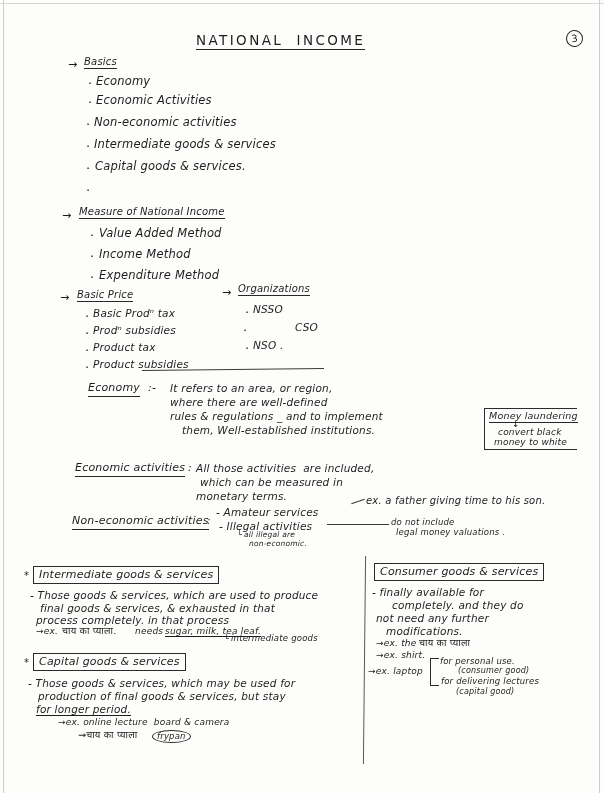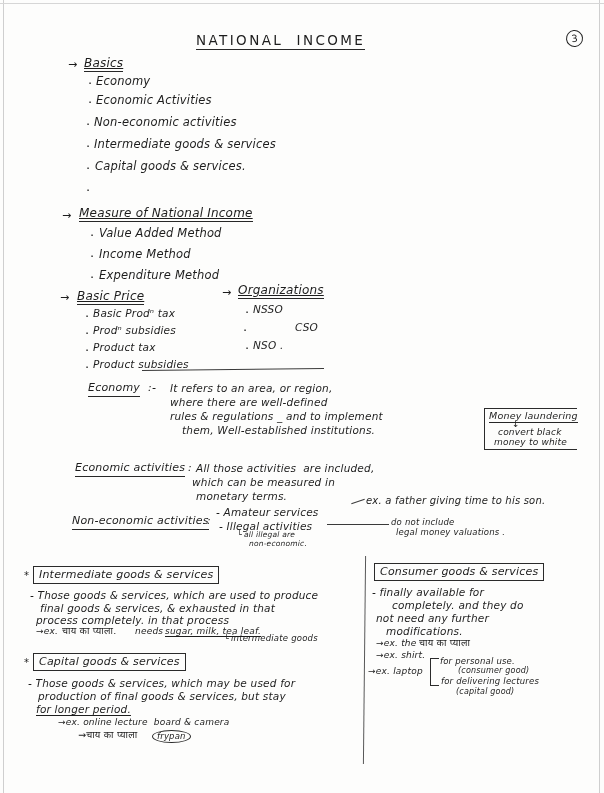--- a/index.html
+++ b/index.html
@@ -51,21 +51,21 @@
     width: 15px; height: 15px;
     border: 1.3px solid #232323;
     border-radius: 50%;
     display: flex; align-items: center; justify-content: center;
     transform: rotate(-6deg);
   }
 
   .arrow { font-size: 11px; font-style: normal; }
   .bullet { font-size: 13px; font-style: normal; }
 
-  .h1line { font-size: 12px; text-decoration: underline; }
+  .h1line { font-size: 10px; }
   .item   { font-size: 11.5px; }
   .body   { font-size: 10.5px; line-height: 14px; }
   .small  { font-size: 9px; line-height: 11px; }
   .tiny   { font-size: 7.5px; line-height: 9.5px; }
 
   .boxed {
     border: 1.2px solid #2a2a2a;
     padding: 1px 5px 2px 5px;
     display: inline-block;
     font-size: 11px;
@@ -183,21 +183,21 @@
   <div class="bracket" style="left:484px; top:408px; width:92px; height:40px;"></div>
   <div class="hw small u" style="left:489px; top:410px; font-size:9.5px;">Money laundering</div>
   <div class="hw tiny" style="left:512px; top:420px; font-size:9px;">↓</div>
   <div class="hw small" style="left:498px; top:427px;">convert black</div>
   <div class="hw small" style="left:494px; top:437px;">money to white</div>
 
   <div class="hw body u" style="left:75px; top:461px; font-size:11px;">Economic activities</div>
   <div class="hw body" style="left:188px; top:461px; font-size:11px;">:</div>
 
   <div class="hw body" style="left:196px; top:461px;">All those activities  are included,</div>
-  <div class="hw body" style="left:192px; top:475px;font-style:italic;">which can be measured in</div>
+  <div class="hw body" style="left:200px; top:475px;font-style:italic;">which can be measured in</div>
   <div class="hw body" style="left:196px; top:489px;">monetary terms.</div>
 
   <div class="hw body u" style="left:72px; top:514px; font-size:11px;">Non-economic activities</div>
   <div class="hw body" style="left:207px; top:514px; font-size:11px;">:</div>
 
   <div class="hw body" style="left:216px; top:505px;">- Amateur services</div>
   <div class="hw body" style="left:219px; top:519px;">- Illegal activities</div>
 
   <div class="hw tiny" style="left:237px; top:530px; font-size:8px;">└</div>
   <div class="hw tiny" style="left:244px; top:530px;">all illegal are</div>

